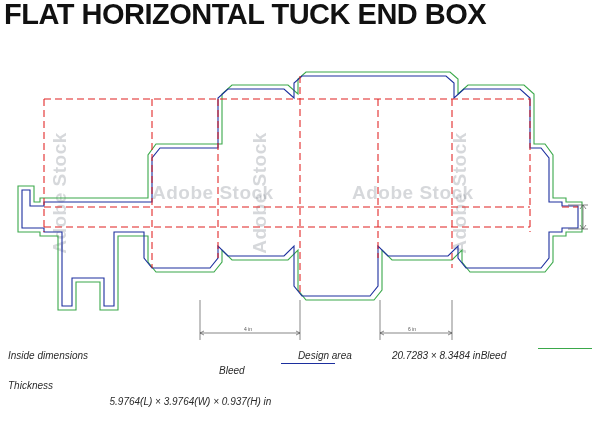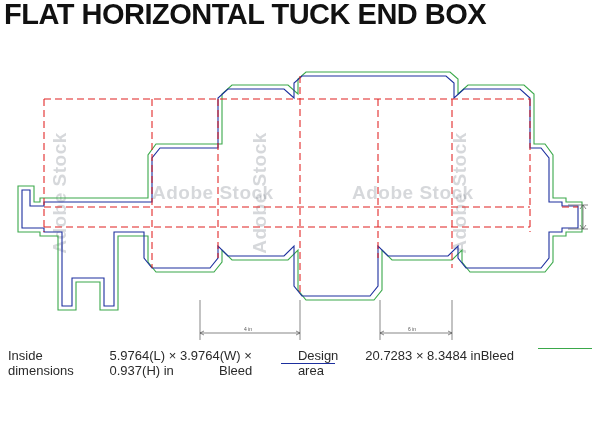--- a/index.html
+++ b/index.html
@@ -40,31 +40,32 @@
   .wm.rot { transform:rotate(-90deg); }
 
   
   svg.draw { position:absolute; left:0; top:0; }
 
   
   .spec {
     position:absolute;
     left:8px; top:348px;
     width:584px;
-    font-size:13px;
+    font-size:10px;
     color:#2a2a2a;
+    font-style:italic;
   }
   .spec-row {
     display:flex;
     align-items:flex-start;
     height:15px;
     line-height:15px;
   }
   .c-label { width:110px; }
-  .c-value { width:190px; }
+  .c-value { width:190px;margin-top:46px; }
   .c-label2 { width:68px;margin-left:13px; }
   .c-value2 { width:130px;text-align:right; }
   .c-legend-label { width:60px; text-align:left; }
   .legend-line {
     display:inline-block;
     width:54px; height:0;
     border-top-width:1.2px;
     border-top-style:solid;
     vertical-align:middle;
     margin-left:2px;
@@ -249,16 +250,17 @@
         <span>Bleed</span>
       </div>
       <div class="legend-cell">
         <span class="legend-line" style="border-top-color:#1c2f9e;"></span>
       </div>
     </div>
 
 
 
     <div class="spec-row">
+      <div class="c-label">Thickness</div>
     </div>
 
   </div>
 </div>
 
 </body></html>

